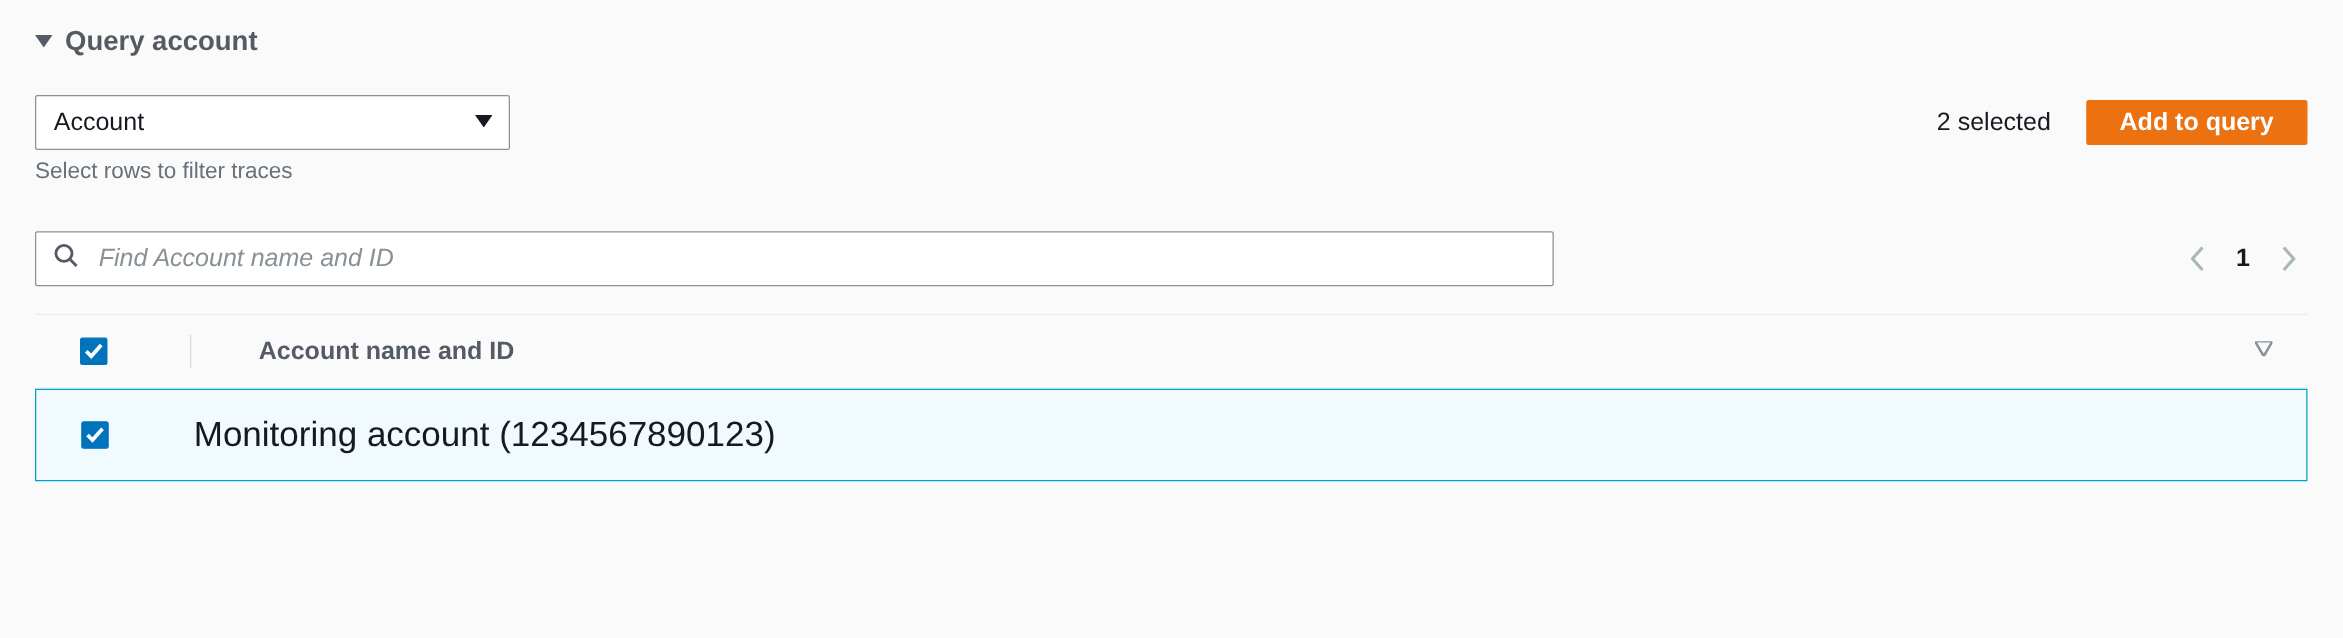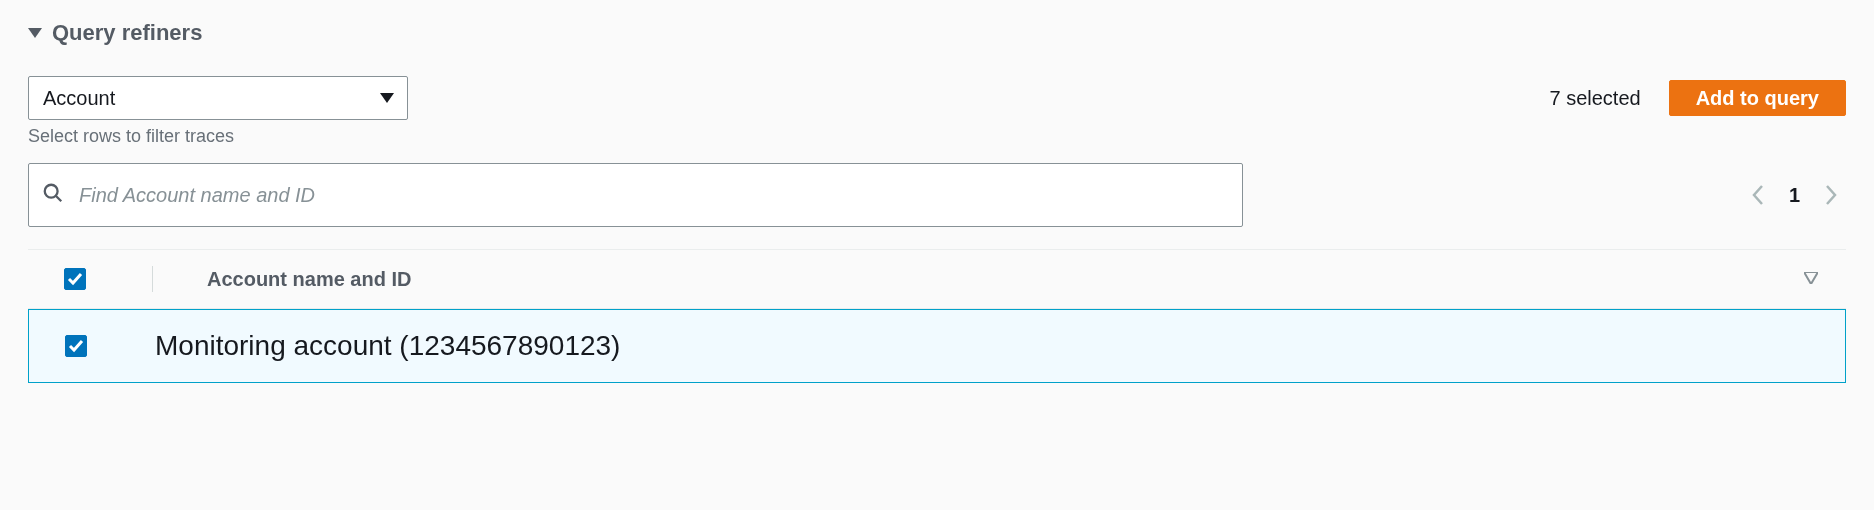--- a/index.html
+++ b/index.html
@@ -79,36 +79,36 @@
       border-radius: 2px;
       height: 36px;
       padding: 0 26px;
       font-size: 20px;
       font-weight: 700;
       cursor: pointer;
     }
     .hint {
       font-size: 18px;
       color: #687078;
-      margin-bottom: 16px;
+      margin-bottom: 38px;
     }
     .filter-row {
       display: flex;
       align-items: center;
       gap: 20px;
       margin-bottom: 22px;
     }
     .search-wrap {
       position: relative;
       flex: 1;
       max-width: 1215px;
     }
     .search-wrap input {
       width: 100%;
-      height: 64px;
+      height: 44px;
       border: 1px solid #879196;
       border-radius: 2px;
       padding: 0 14px 0 50px;
       font-size: 20px;
       font-style: italic;
       color: #16191f;
       background: #ffffff;
     }
     .search-wrap input::placeholder {
       color: #879196;
@@ -199,36 +199,36 @@
   </style>
 </head>
 <body>
 
 <div class="section-header">
   <span class="caret">
     <svg width="14" height="10" viewBox="0 0 14 10">
         <polygon points="0,0 14,0 7,10" fill="#545b64"></polygon>
       </svg>
   </span>
-  <span class="title">Query refiners</span>
+  <span class="title">Query account</span>
 </div>
 
 <div class="controls-row">
   <div class="select-wrap">
     <select>
       <option>Account</option>
     </select>
     <span class="select-caret">
       <svg width="14" height="10" viewBox="0 0 14 10">
           <polygon points="0,0 14,0 7,10" fill="#16191f"></polygon>
         </svg>
     </span>
   </div>
   <div class="spacer"></div>
-  <span class="selected-text">7 selected</span>
+  <span class="selected-text">2 selected</span>
   <button class="primary-btn">Add to query</button>
 </div>
 
 <div class="hint">Select rows to filter traces</div>
 
 <div class="filter-row">
   <div class="search-wrap">
     <span class="search-icon">
       <svg width="22" height="22" viewBox="0 0 24 24" fill="none" stroke="#545b64" stroke-width="2.5">
         <circle cx="10" cy="10" r="7"></circle>

